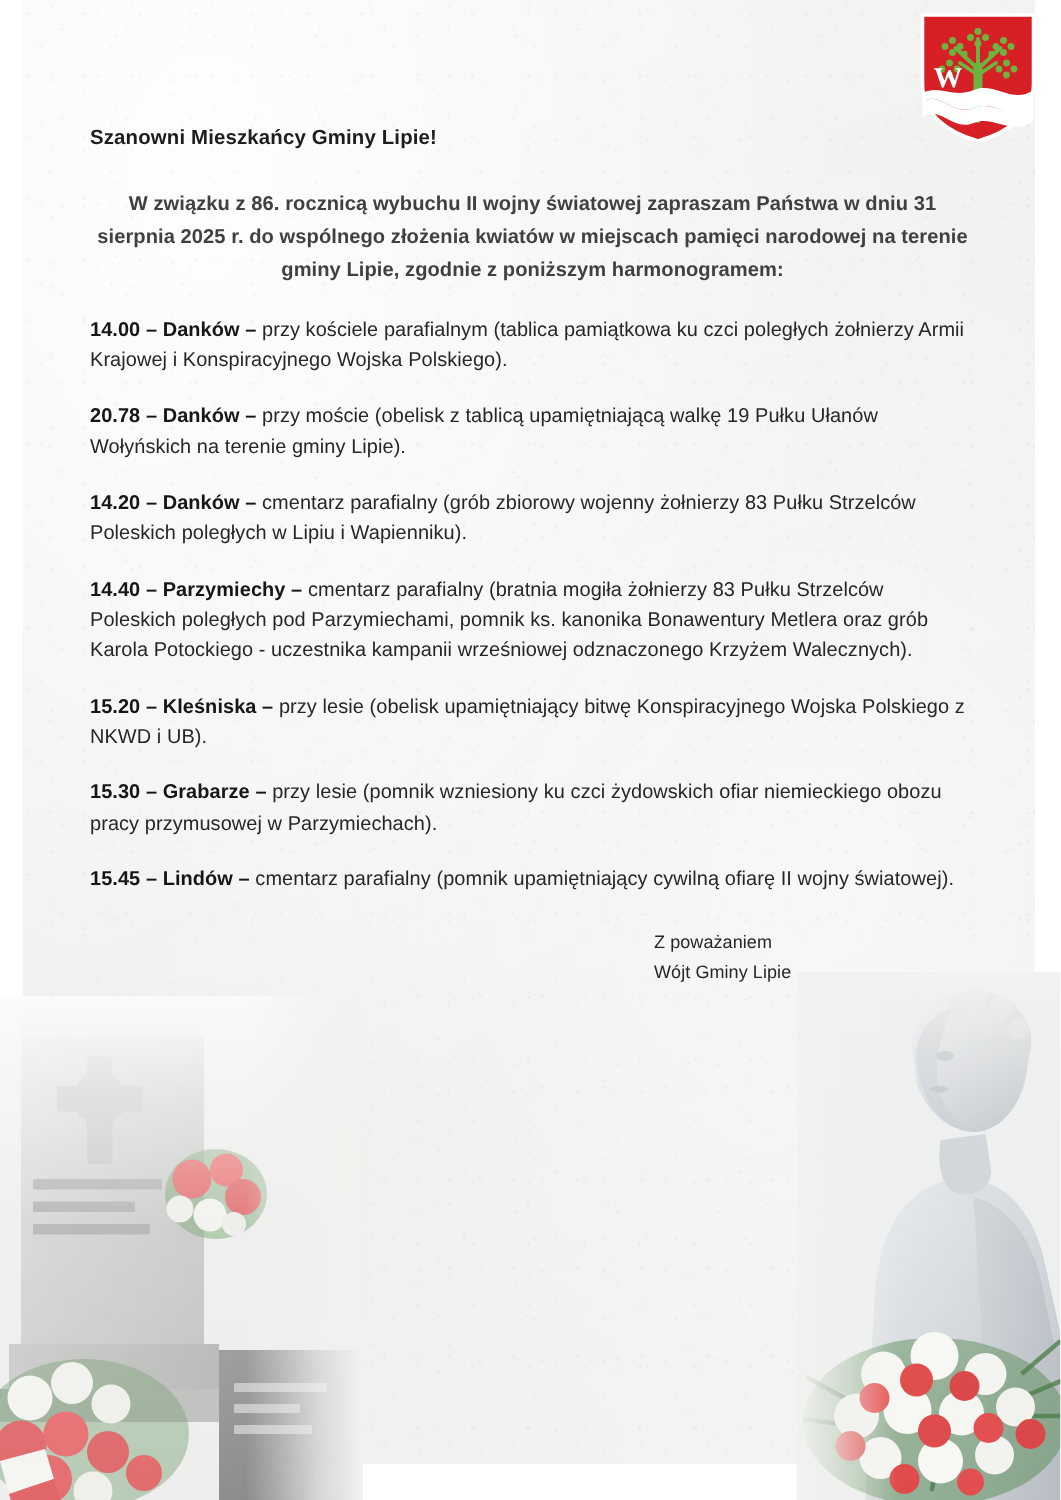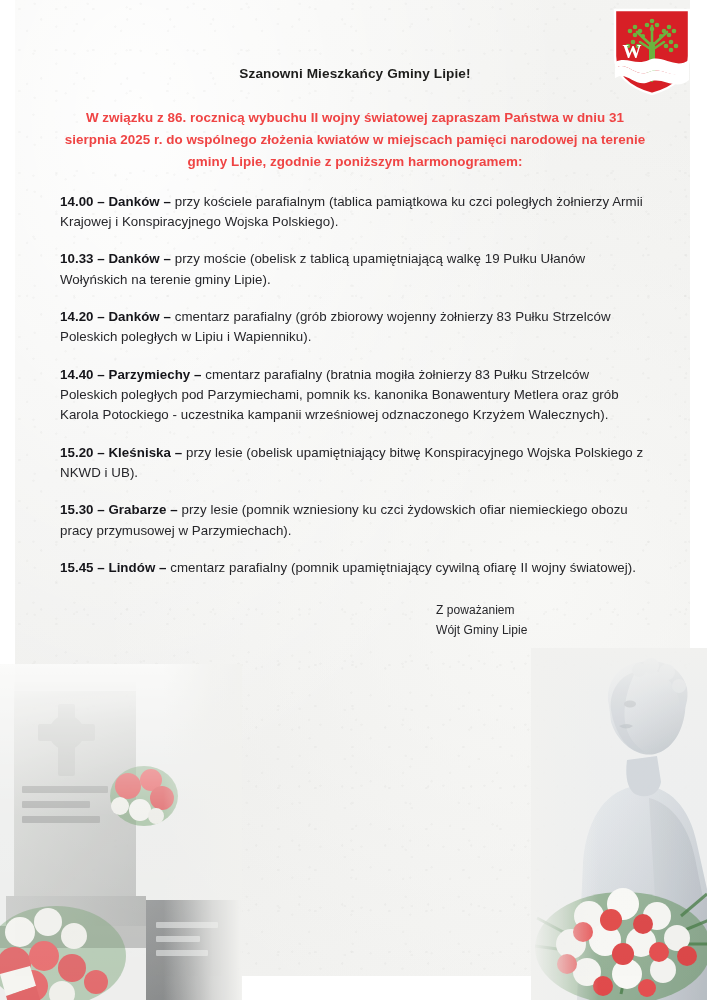--- a/index.html
+++ b/index.html
@@ -89,33 +89,32 @@
   
   .content {
     position: absolute;
     left: 60px;
     top: 0;
     width: 590px;
     z-index: 4;
   }
 
   .doc-title {
-    text-align: center;
     font-size: 13.6px;
     font-weight: 700;
     color: #1d1d1b;
     letter-spacing: .1px;
-    margin-top: 66px;
+    margin-top: 84px;
   }
 
   .intro {
     text-align: center;
     font-size: 13.4px;
     font-weight: 700;
-    color: #ef4444;
+    color: #404040;
     line-height: 1.63;
     margin-top: 26px;
     letter-spacing: .05px;
   }
 
   .schedule {
     margin-top: 19px;
   }
   .entry {
     font-size: 13.3px;
@@ -387,21 +386,21 @@
 
     <div class="doc-title">Szanowni Mieszkańcy Gminy Lipie!</div>
 
     <div class="intro">W związku z 86. rocznicą wybuchu II wojny światowej zapraszam Państwa w dniu 31 sierpnia 2025 r. do wspólnego złożenia kwiatów w miejscach pamięci narodowej na terenie gminy Lipie, zgodnie z poniższym harmonogramem:</div>
 
     <div class="schedule">
       <p class="entry">
         <span class="lead">14.00 – Danków –</span><span class="desc"> przy kościele parafialnym (tablica pamiątkowa ku czci poległych żołnierzy Armii Krajowej i Konspiracyjnego Wojska Polskiego).</span>
       </p>
       <p class="entry">
-        <span class="lead">10.33 – Danków –</span><span class="desc"> przy moście (obelisk z tablicą upamiętniającą walkę 19 Pułku Ułanów Wołyńskich na terenie gminy Lipie).</span>
+        <span class="lead">20.78 – Danków –</span><span class="desc"> przy moście (obelisk z tablicą upamiętniającą walkę 19 Pułku Ułanów Wołyńskich na terenie gminy Lipie).</span>
       </p>
       <p class="entry">
         <span class="lead">14.20 – Danków –</span><span class="desc"> cmentarz parafialny (grób zbiorowy wojenny żołnierzy 83 Pułku Strzelców Poleskich poległych w Lipiu i Wapienniku).</span>
       </p>
       <p class="entry">
         <span class="lead">14.40 – Parzymiechy –</span><span class="desc"> cmentarz parafialny (bratnia mogiła żołnierzy 83 Pułku Strzelców Poleskich poległych pod Parzymiechami, pomnik ks. kanonika Bonawentury Metlera oraz grób Karola Potockiego - uczestnika kampanii wrześniowej odznaczonego Krzyżem Walecznych).</span>
       </p>
       <p class="entry">
         <span class="lead">15.20 – Kleśniska –</span><span class="desc"> przy lesie (obelisk upamiętniający bitwę Konspiracyjnego Wojska Polskiego z NKWD i UB).</span>
       </p>

